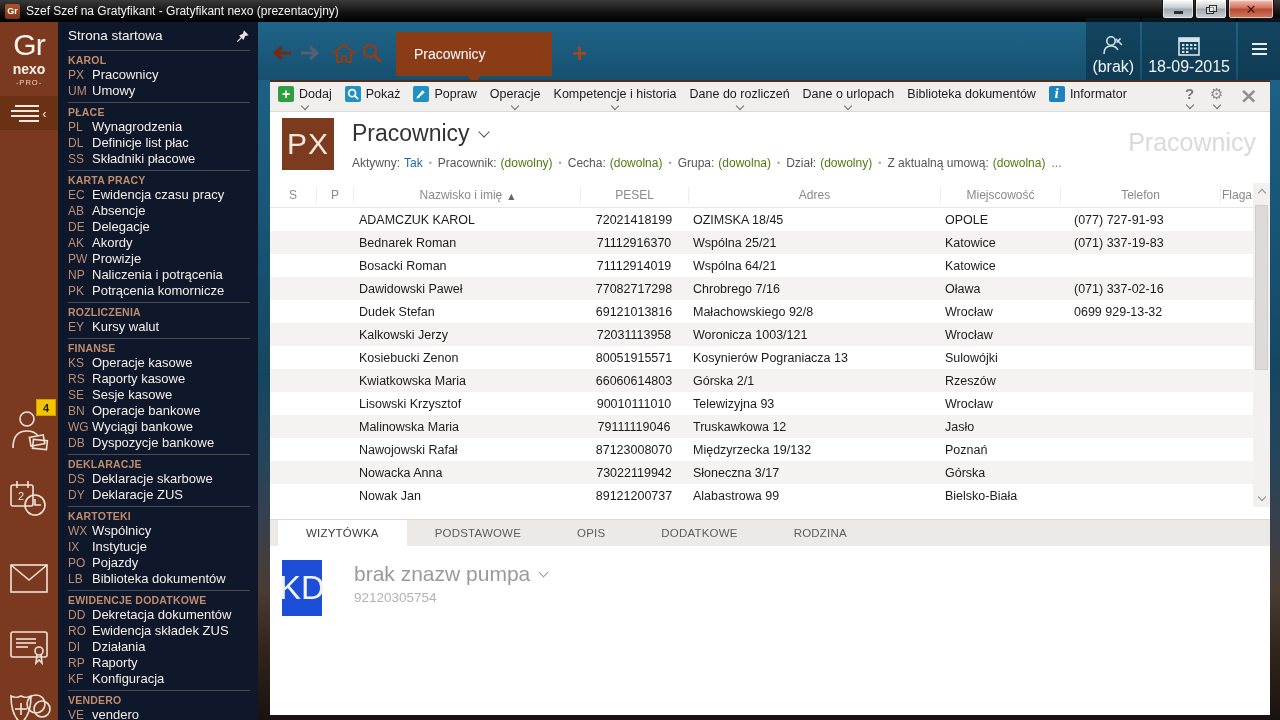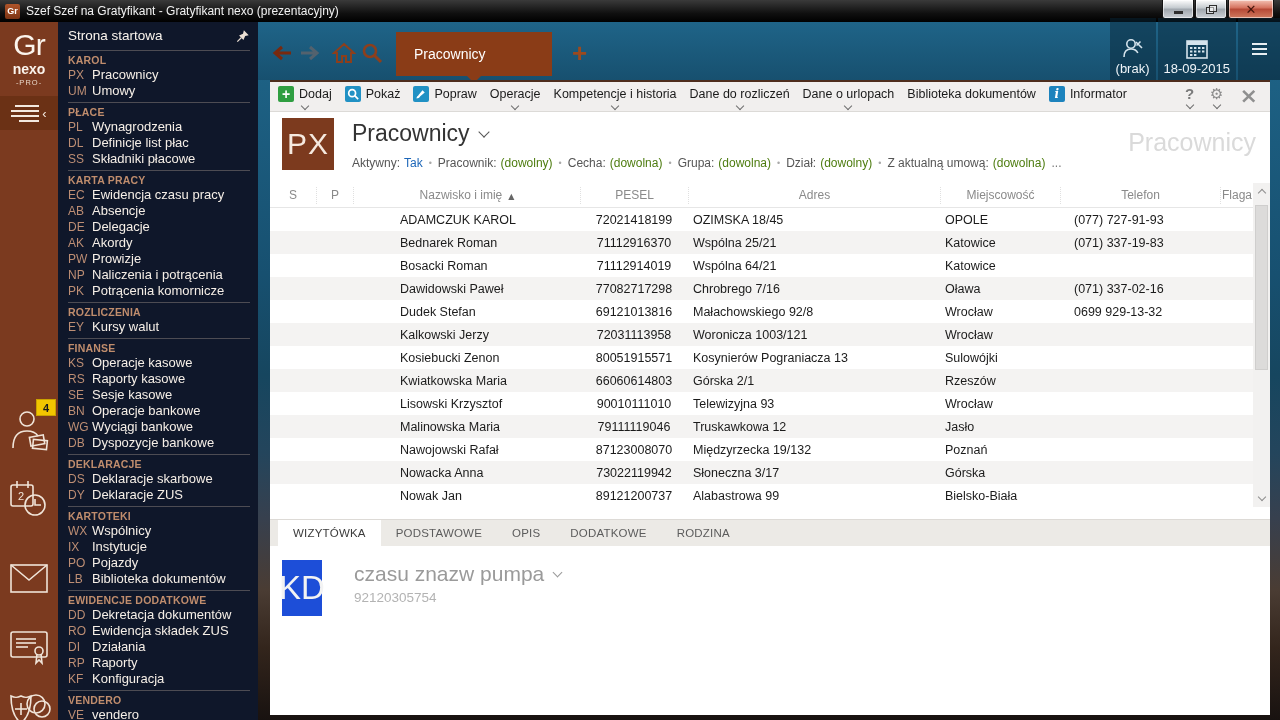--- a/index.html
+++ b/index.html
@@ -52,21 +52,21 @@
   .menu-code{width:24px;color:#bd8e74;font-size:12px;flex:none;}
   .menu-label{color:#f6efe7;white-space:nowrap;}
 
   
   .navbar{left:258px;top:22px;width:1022px;height:58px;background:linear-gradient(180deg,#1f6488,#17506f);display:flex;align-items:center;}
   .nav-ico{width:28px;height:24px;margin-top:4px;display:flex;align-items:center;justify-content:center;flex:none;}
   .nav-tab{position:relative;margin:6px 0 0 10px;height:44px;line-height:44px;padding:0 18px;min-width:120px;background:#8a3c17;color:#fff;font-size:14px;}
   .nav-tab .tail{position:absolute;left:50%;bottom:-7px;margin-left:-8px;width:0;height:0;border-left:8px solid transparent;border-right:8px solid transparent;border-top:8px solid #8a3c17;}
   .nav-plus{color:#9c4a1e;font-size:26px;font-weight:bold;margin:4px 0 0 20px;line-height:1;}
   .nav-tiles{margin-left:auto;display:flex;gap:2px;align-self:flex-end;}
-  .tile{height:54px;background:rgba(7,38,56,.5);display:flex;flex-direction:column;align-items:center;justify-content:flex-end;padding:4px 6px 4px;color:#eef4f8;font-size:13px;gap:2px;}
+  .tile{height:54px;background:rgba(7,38,56,.5);display:flex;flex-direction:column;align-items:center;justify-content:flex-end;padding:4px 6px 4px;color:#eef4f8;font-size:16px;gap:2px;}
   .tile.menu-tile{width:30px;justify-content:center;gap:3px;}
   .tile.menu-tile i{display:block;width:15px;height:2px;background:#e8eef2;}
 
   
   .content{left:270px;top:80px;width:1000px;height:635px;background:#fff;}
 
   .toolbar{position:absolute;left:0;top:0;width:1000px;height:32px;background:#f1efee;border-top:2px solid #4e2d1d;border-bottom:1px solid #dcdad7;box-sizing:border-box;display:flex;align-items:center;padding-left:8px;}
   .tbtn{display:flex;flex-direction:column;align-items:center;margin-right:13px;}
   .tbtn-top{display:flex;align-items:center;gap:5px;height:18px;}
   .tbtn-label{font-size:12.5px;color:#1a1a1a;white-space:nowrap;}
@@ -99,36 +99,36 @@
 
   
   .grid-header{position:absolute;left:0;top:103px;width:983px;height:25px;display:grid;grid-template-columns:46px 37px 227px 108px 252px 120px 160px 33px;align-items:center;background:#fff;border-bottom:1px solid #e6e6e6;box-sizing:border-box;}
   .gh-cell{font-size:12px;color:#8a8a8a;text-align:center;border-left:1px dotted #e0e0e0;height:17px;line-height:17px;white-space:nowrap;overflow:hidden;}
   .gh-cell:first-child{border-left:none;}
   .sort-glyph{font-size:8px;color:#666;margin-left:6px;font-family:"DejaVu Sans",sans-serif;}
   .grid-body{position:absolute;left:0;top:128px;width:983px;height:299px;overflow:hidden;}
   .grow{display:grid;grid-template-columns:46px 37px 227px 108px 252px 120px 160px 33px;height:23px;align-items:center;font-size:12.5px;color:#1b1b1b;}
   .grow:nth-child(even){background:#f4f3f2;}
   .gcell{white-space:nowrap;overflow:hidden;}
-  .gcell.name{padding-left:6px;margin-left:41px;}
+  .gcell.name{padding-left:6px;}
   .gcell.pesel{text-align:center;}
   .gcell.address{padding-left:5px;}
   .gcell.city{padding-left:5px;}
   .gcell.phone{padding-left:14px;}
 
   
   .vscroll{position:absolute;left:983px;top:103px;width:17px;height:324px;background:#f2f1f0;}
   .vs-arrow{position:absolute;left:0;width:17px;height:17px;display:flex;align-items:center;justify-content:center;}
   .chev-up{width:5px;height:5px;border-left:1.4px solid #8d8d8d;border-top:1.4px solid #8d8d8d;transform:rotate(45deg);margin-top:3px;}
   .chev-dn{width:5px;height:5px;border-right:1.4px solid #8d8d8d;border-bottom:1.4px solid #8d8d8d;transform:rotate(45deg);margin-bottom:3px;}
   .vs-thumb{position:absolute;left:2px;top:22px;width:13px;height:165px;background:#dcdbda;border:1px solid #cfcecd;box-sizing:border-box;}
 
   
   .detail-tabs{position:absolute;left:0;top:439px;width:1000px;height:27px;background:#eceae6;border-top:1px solid #dddad6;box-sizing:border-box;display:flex;align-items:stretch;padding-left:8px;}
-  .dtab{display:flex;align-items:center;padding:0 15px;font-size:11.5px;color:#5c5c5c;letter-spacing:.2px;}
+  .dtab{display:flex;align-items:center;padding:0 28px;font-size:11.5px;color:#5c5c5c;letter-spacing:.2px;}
   .dtab.active{background:#fff;color:#3c3c3c;}
   .detail-body{position:absolute;left:0;top:466px;width:1000px;height:169px;background:#fff;}
   .kd-avatar{position:absolute;left:12px;top:14px;width:40px;height:56px;background:#1d4ed8;color:#f3f3f3;font-size:33px;display:flex;align-items:center;justify-content:center;}
   .person-name{position:absolute;left:84px;top:16px;font-size:21px;color:#9a9a9a;display:flex;align-items:center;gap:10px;}
   .chev-md{display:inline-block;width:6px;height:6px;border-right:1.5px solid #9a9a9a;border-bottom:1.5px solid #9a9a9a;transform:rotate(45deg);margin-top:-3px;}
   .person-pesel{position:absolute;left:84px;top:44px;font-size:13.5px;color:#b3b3b3;}
 </style>
 </head>
 <body>
 
@@ -740,19 +740,19 @@
       <div class="dtab active">WIZYTÓWKA</div>
       <div class="dtab">PODSTAWOWE</div>
       <div class="dtab">OPIS</div>
       <div class="dtab">DODATKOWE</div>
       <div class="dtab">RODZINA</div>
     </div>
 
   <div class="detail-body">
     <div class="kd-avatar">KD</div>
     <div class="person-name">
-      <span>czasu znazw pumpa</span>
+      <span>brak znazw pumpa</span>
       <span class="chev-md"></span>
     </div>
     <div class="person-pesel">92120305754</div>
 
   </div>
 </div>
 
 </body></html>

